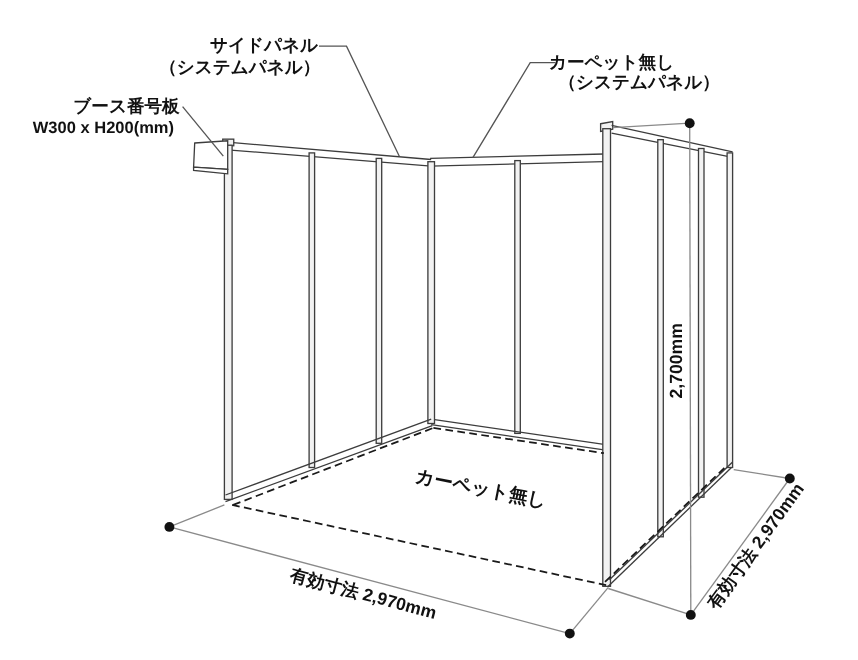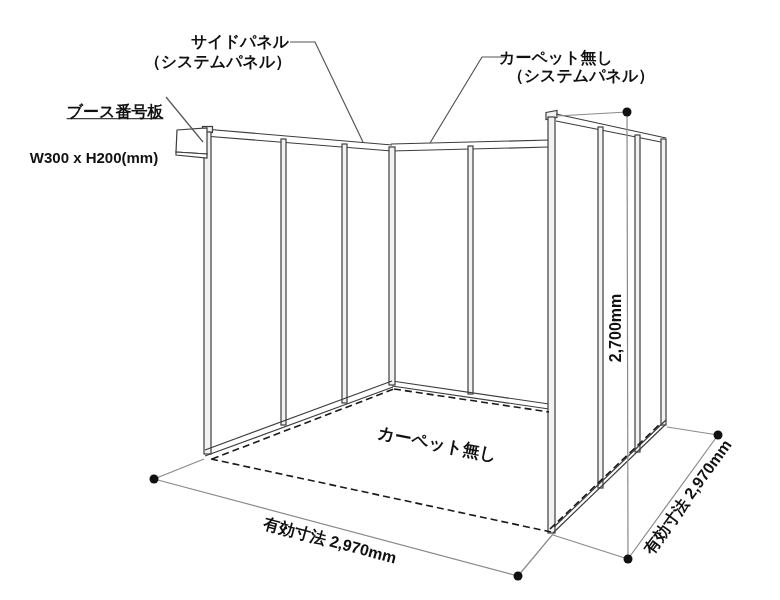--- a/index.html
+++ b/index.html
@@ -102,22 +102,22 @@
       <path d="M166,97 L203,142"></path>
     </g>
   </svg>
 
   <div class="lbl" style="left:240px;top:42px;">サイドパネル</div>
   <div class="lbl" style="left:218px;top:62px;">（システムパネル）</div>
 
   <div class="lbl" style="left:556px;top:58px;">カーペット無し</div>
   <div class="lbl" style="left:581px;top:76px;">（システムパネル）</div>
 
-  <div class="lbl" style="left:115px;top:112px;text-decoration:underline;">ブース番号板</div>
-  <div class="lbl small" style="left:94px;top:117px;margin-top:41px;">W300 x H200(mm)</div>
+  <div class="lbl" style="left:115px;top:98px;">ブース番号板</div>
+  <div class="lbl small" style="left:94px;top:117px;">W300 x H200(mm)</div>
 
   <div class="lbl rot11" style="left:437px;top:445px;font-size:17px;">カーペット無し</div>
 
   <div class="lbl rot15" style="left:330px;top:541px;">有効寸法 2,970mm</div>
 
   <div class="lbl rotm54" style="left:688px;top:497px;">有効寸法 2,970mm</div>
 
   <div class="lbl rotm90" style="left:616px;top:328px;">2,700mm</div>
 
 </div>

